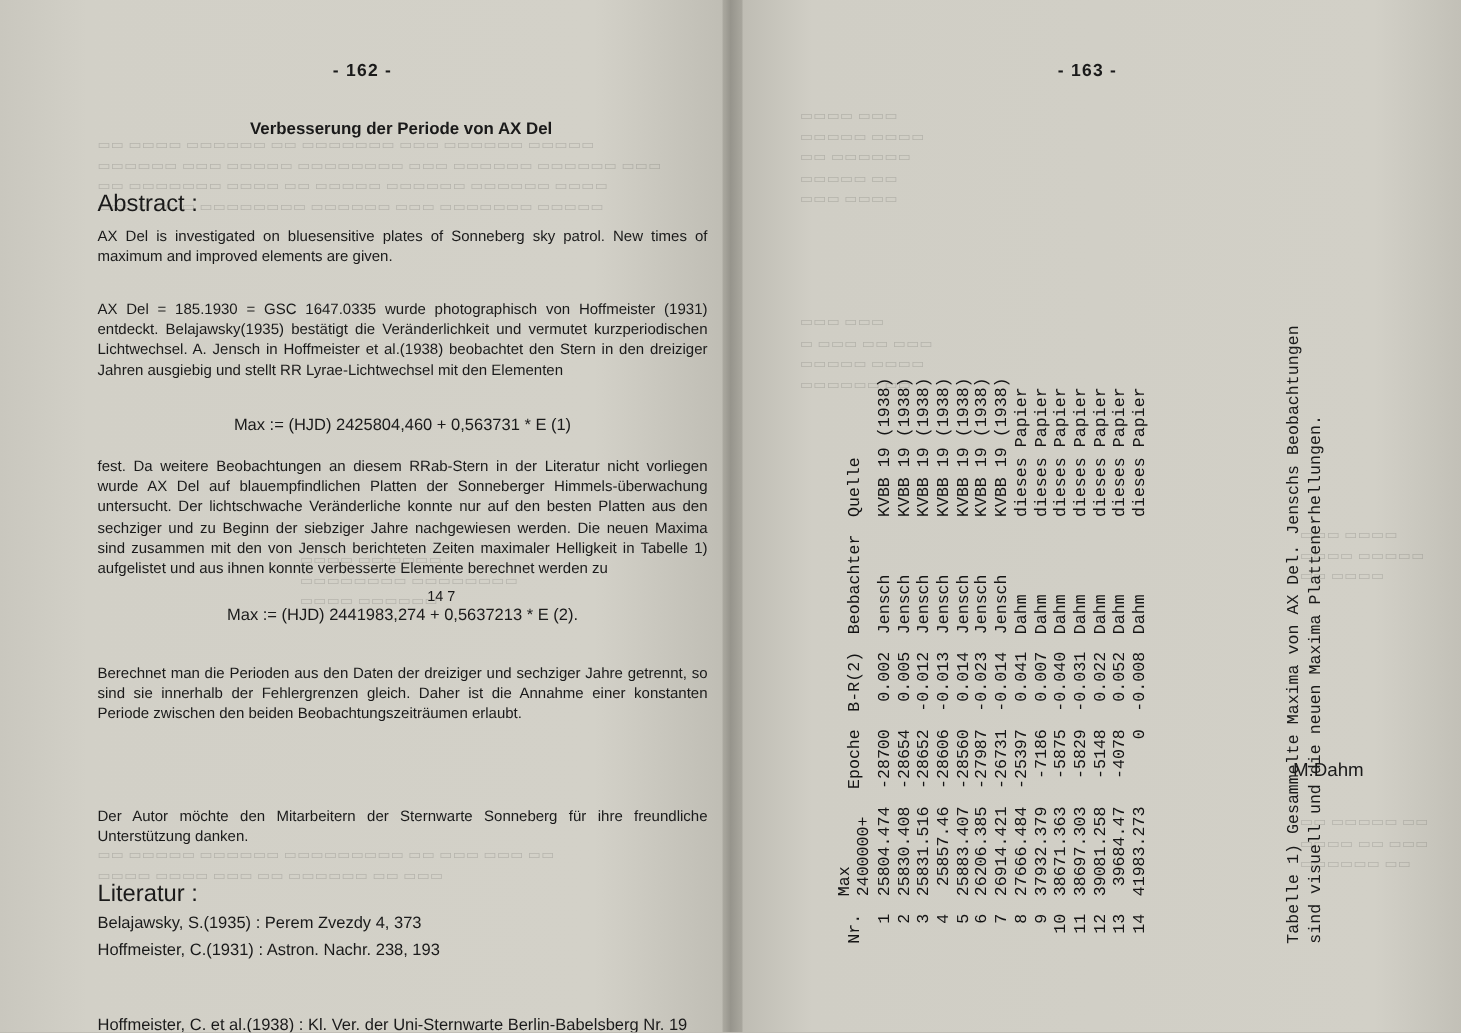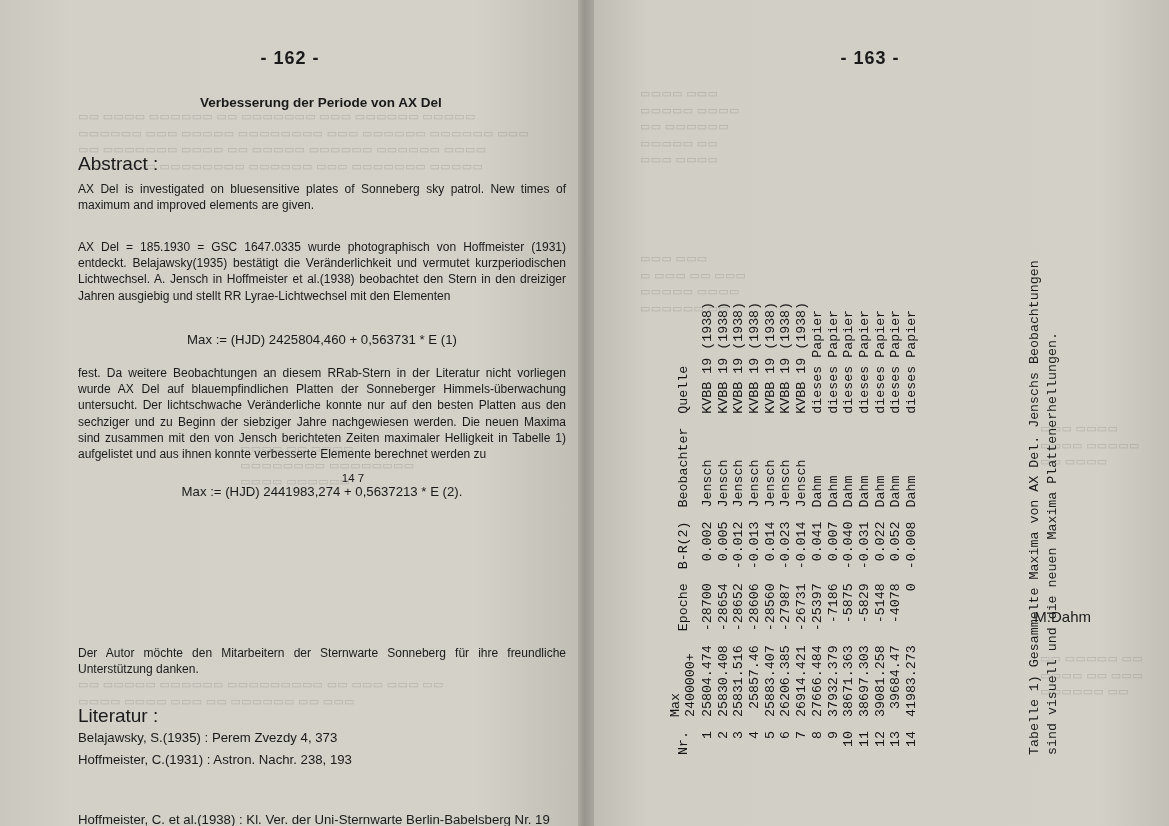--- a/index.html
+++ b/index.html
@@ -41,21 +41,21 @@
     width: 16px;
     height: 826px;
     background: linear-gradient(90deg, #a9a79e 0%, #8e8c84 40%, #a5a39a 100%);
     opacity: .85;
   }
 
   
   .pagenum {
     position: absolute;
     text-align: center;
-    font-size: 18px;
+    font-size: 14px;
     font-weight: bold;
     letter-spacing: 1px;
   }
   #pn-left { left: 220px; top: 48px; width: 140px; }
   #pn-right { left: 800px; top: 48px; width: 140px; }
 
   .l-title {
     position: absolute;
     left: 200px;
     top: 95px;
@@ -189,20 +189,21 @@
 
   <div class="formula" style="top:332px;">Max := (HJD) 2425804,460 + 0,563731 * E (1)</div>
 
   <div class="l-block" style="top:365px;">fest. Da weitere Beobachtungen an diesem RRab-Stern in der Literatur nicht vorliegen wurde AX Del auf blauempfindlichen Platten der Sonneberger Himmels-überwachung untersucht. Der lichtschwache Veränderliche konnte nur auf den besten Platten aus den sechziger und zu Beginn der siebziger Jahre nachgewiesen werden. Die neuen Maxima sind zusammen mit den von Jensch berichteten Zeiten maximaler Helligkeit in Tabelle 1) aufgelistet und aus ihnen konnte verbesserte Elemente berechnet werden zu</div>
 
   <div class="formula" style="top:484px;">Max := (HJD) 2441983,274 + 0,5637213 * E (2).</div>
   <div class="formula" style="top:472px; font-size:11.5px; letter-spacing:0;">
     <span style="display:inline-block; width:62px;"></span><span>14                7</span>
   </div>
 
+  <div class="l-block" style="top:530px;">Berechnet man die Perioden aus den Daten der dreiziger und sechziger Jahre getrennt, so sind sie innerhalb der Fehlergrenzen gleich. Daher ist die Annahme einer konstanten Periode zwischen den beiden Beobachtungszeiträumen erlaubt.</div>
 
   <div class="signature" style="top:608px;">M.Dahm</div>
 
   <div class="l-block" style="top:645px;">Der Autor möchte den Mitarbeitern der Sternwarte Sonneberg für ihre freundliche Unterstützung danken.</div>
 
   <div class="l-label" style="top:705px;">Literatur :</div>
 
   <div class="lit-line" style="top:730px;">Belajawsky, S.(1935) : Perem Zvezdy 4, 373</div>
   <div class="lit-line" style="top:752px;">Hoffmeister, C.(1931) : Astron. Nachr. 238, 193</div>
   <div class="lit-line" style="top:812px;">Hoffmeister, C. et al.(1938) : Kl. Ver. der Uni-Sternwarte Berlin-Babelsberg Nr. 19</div>

